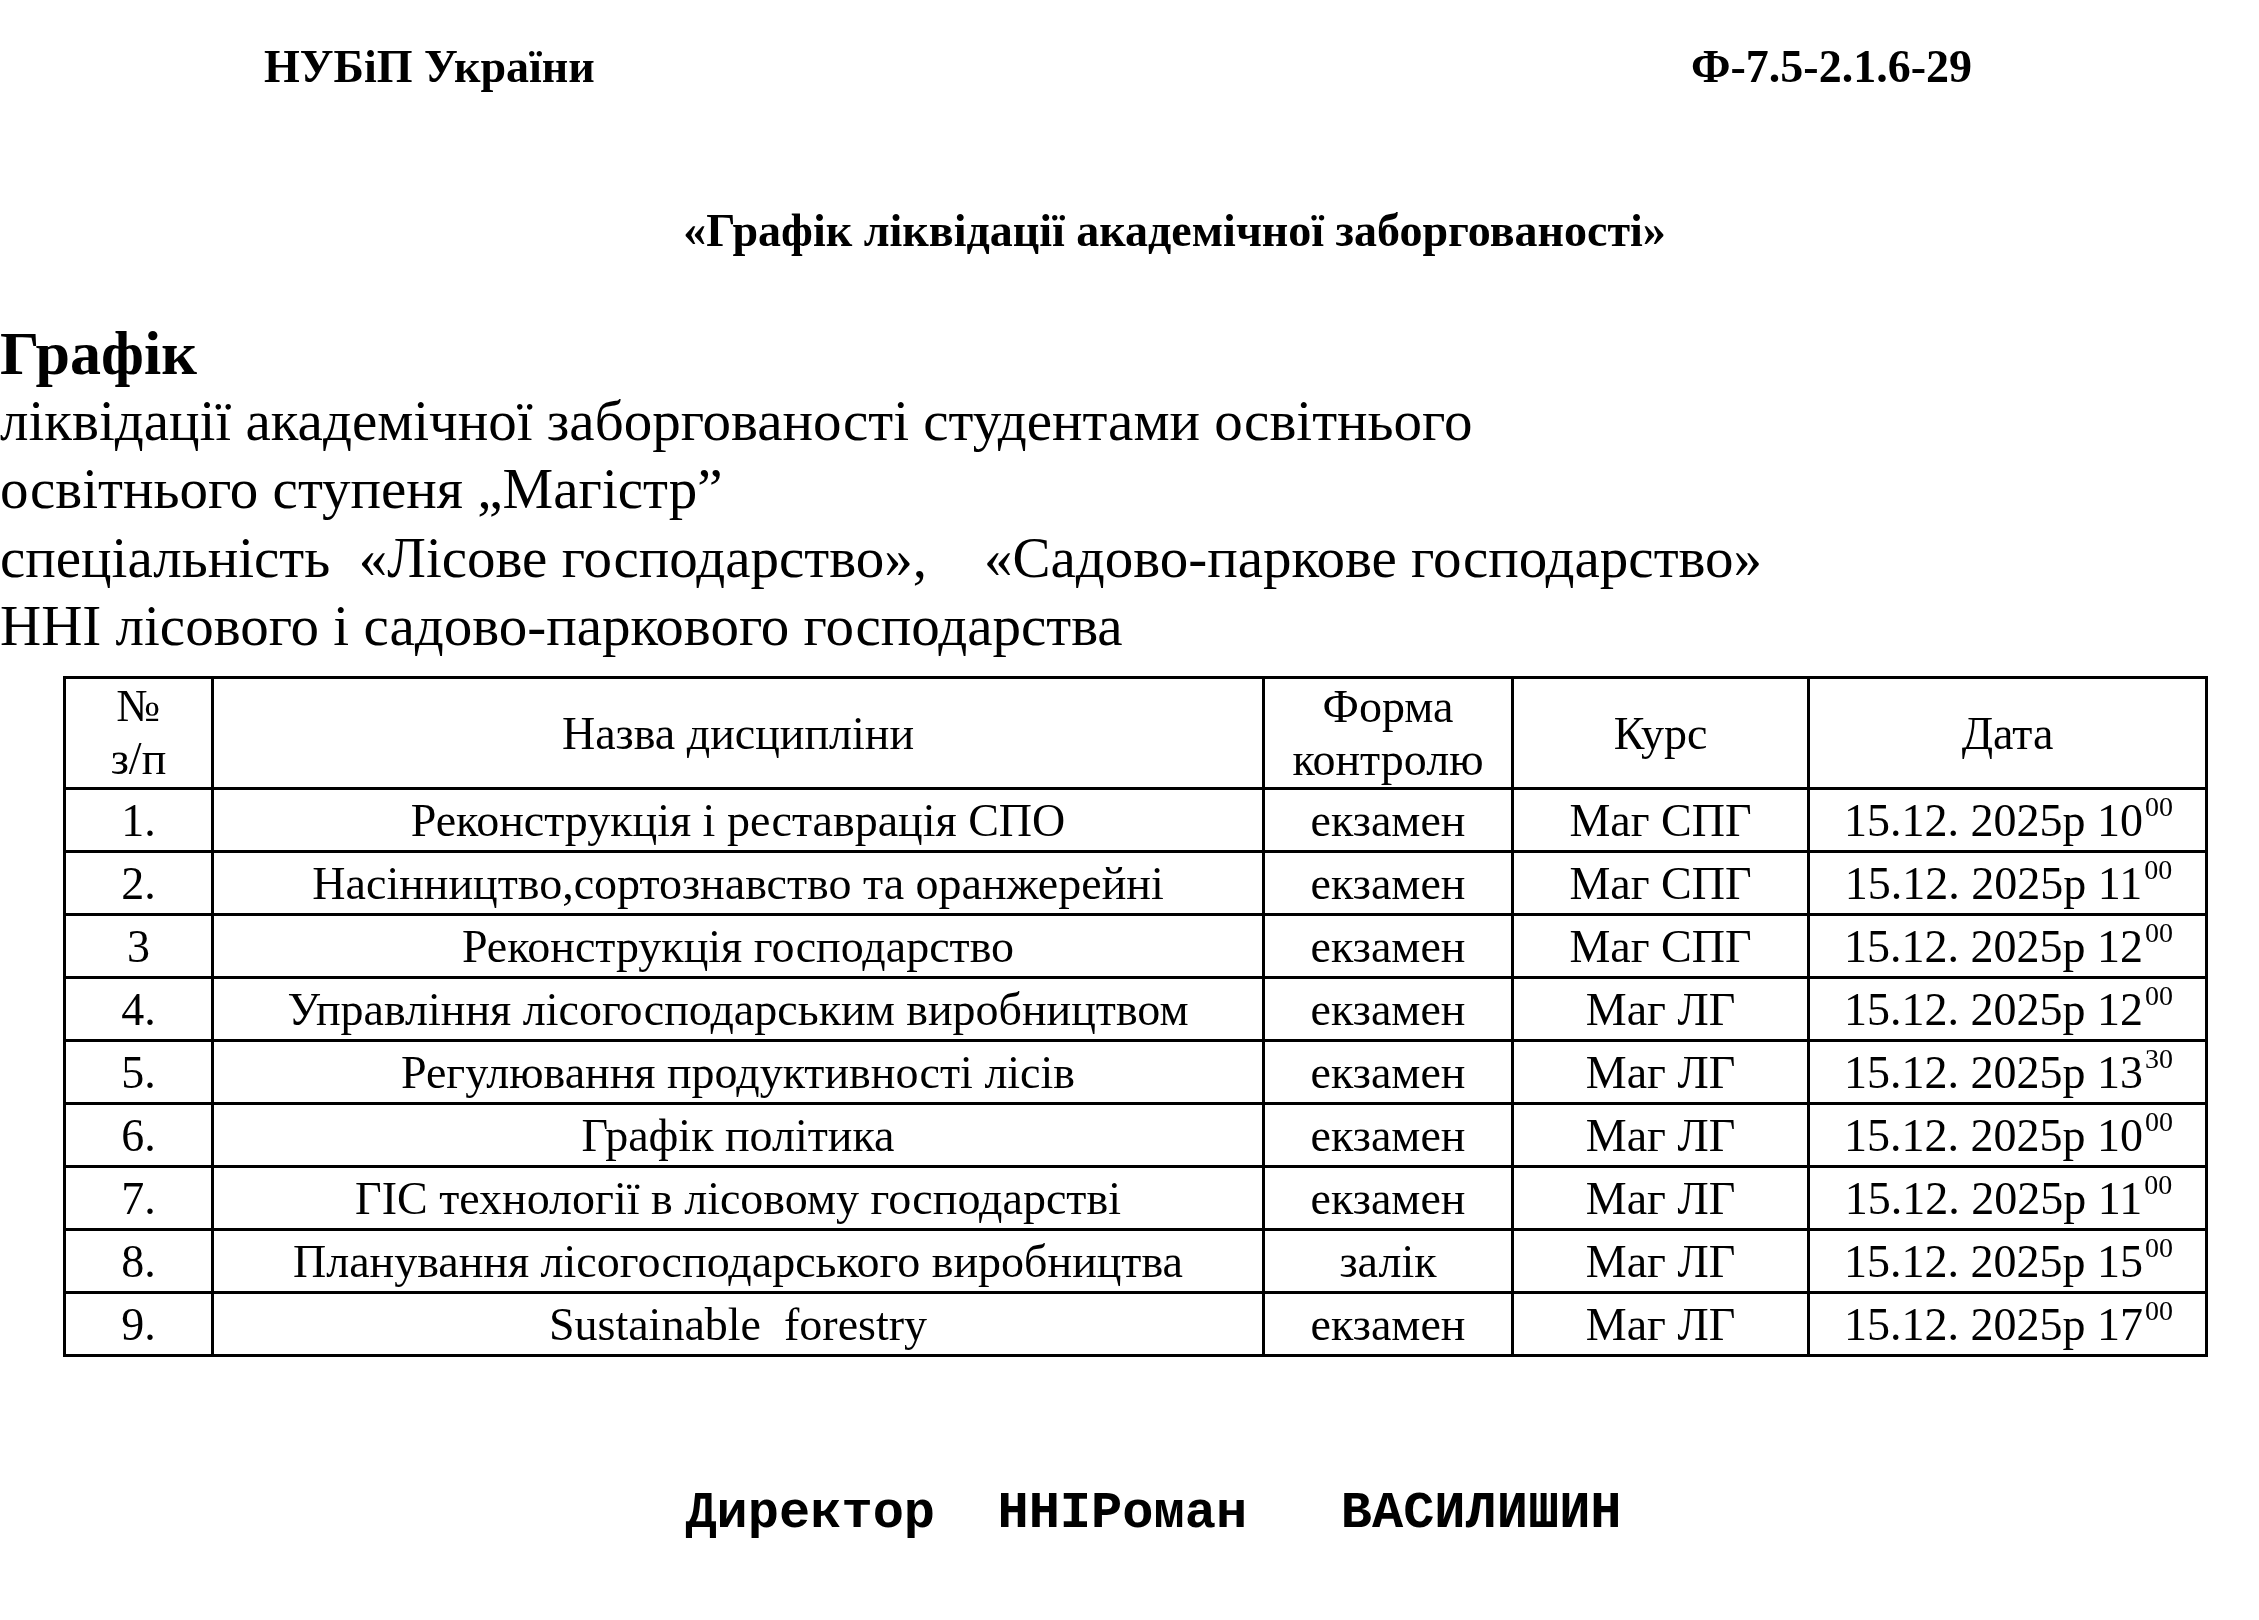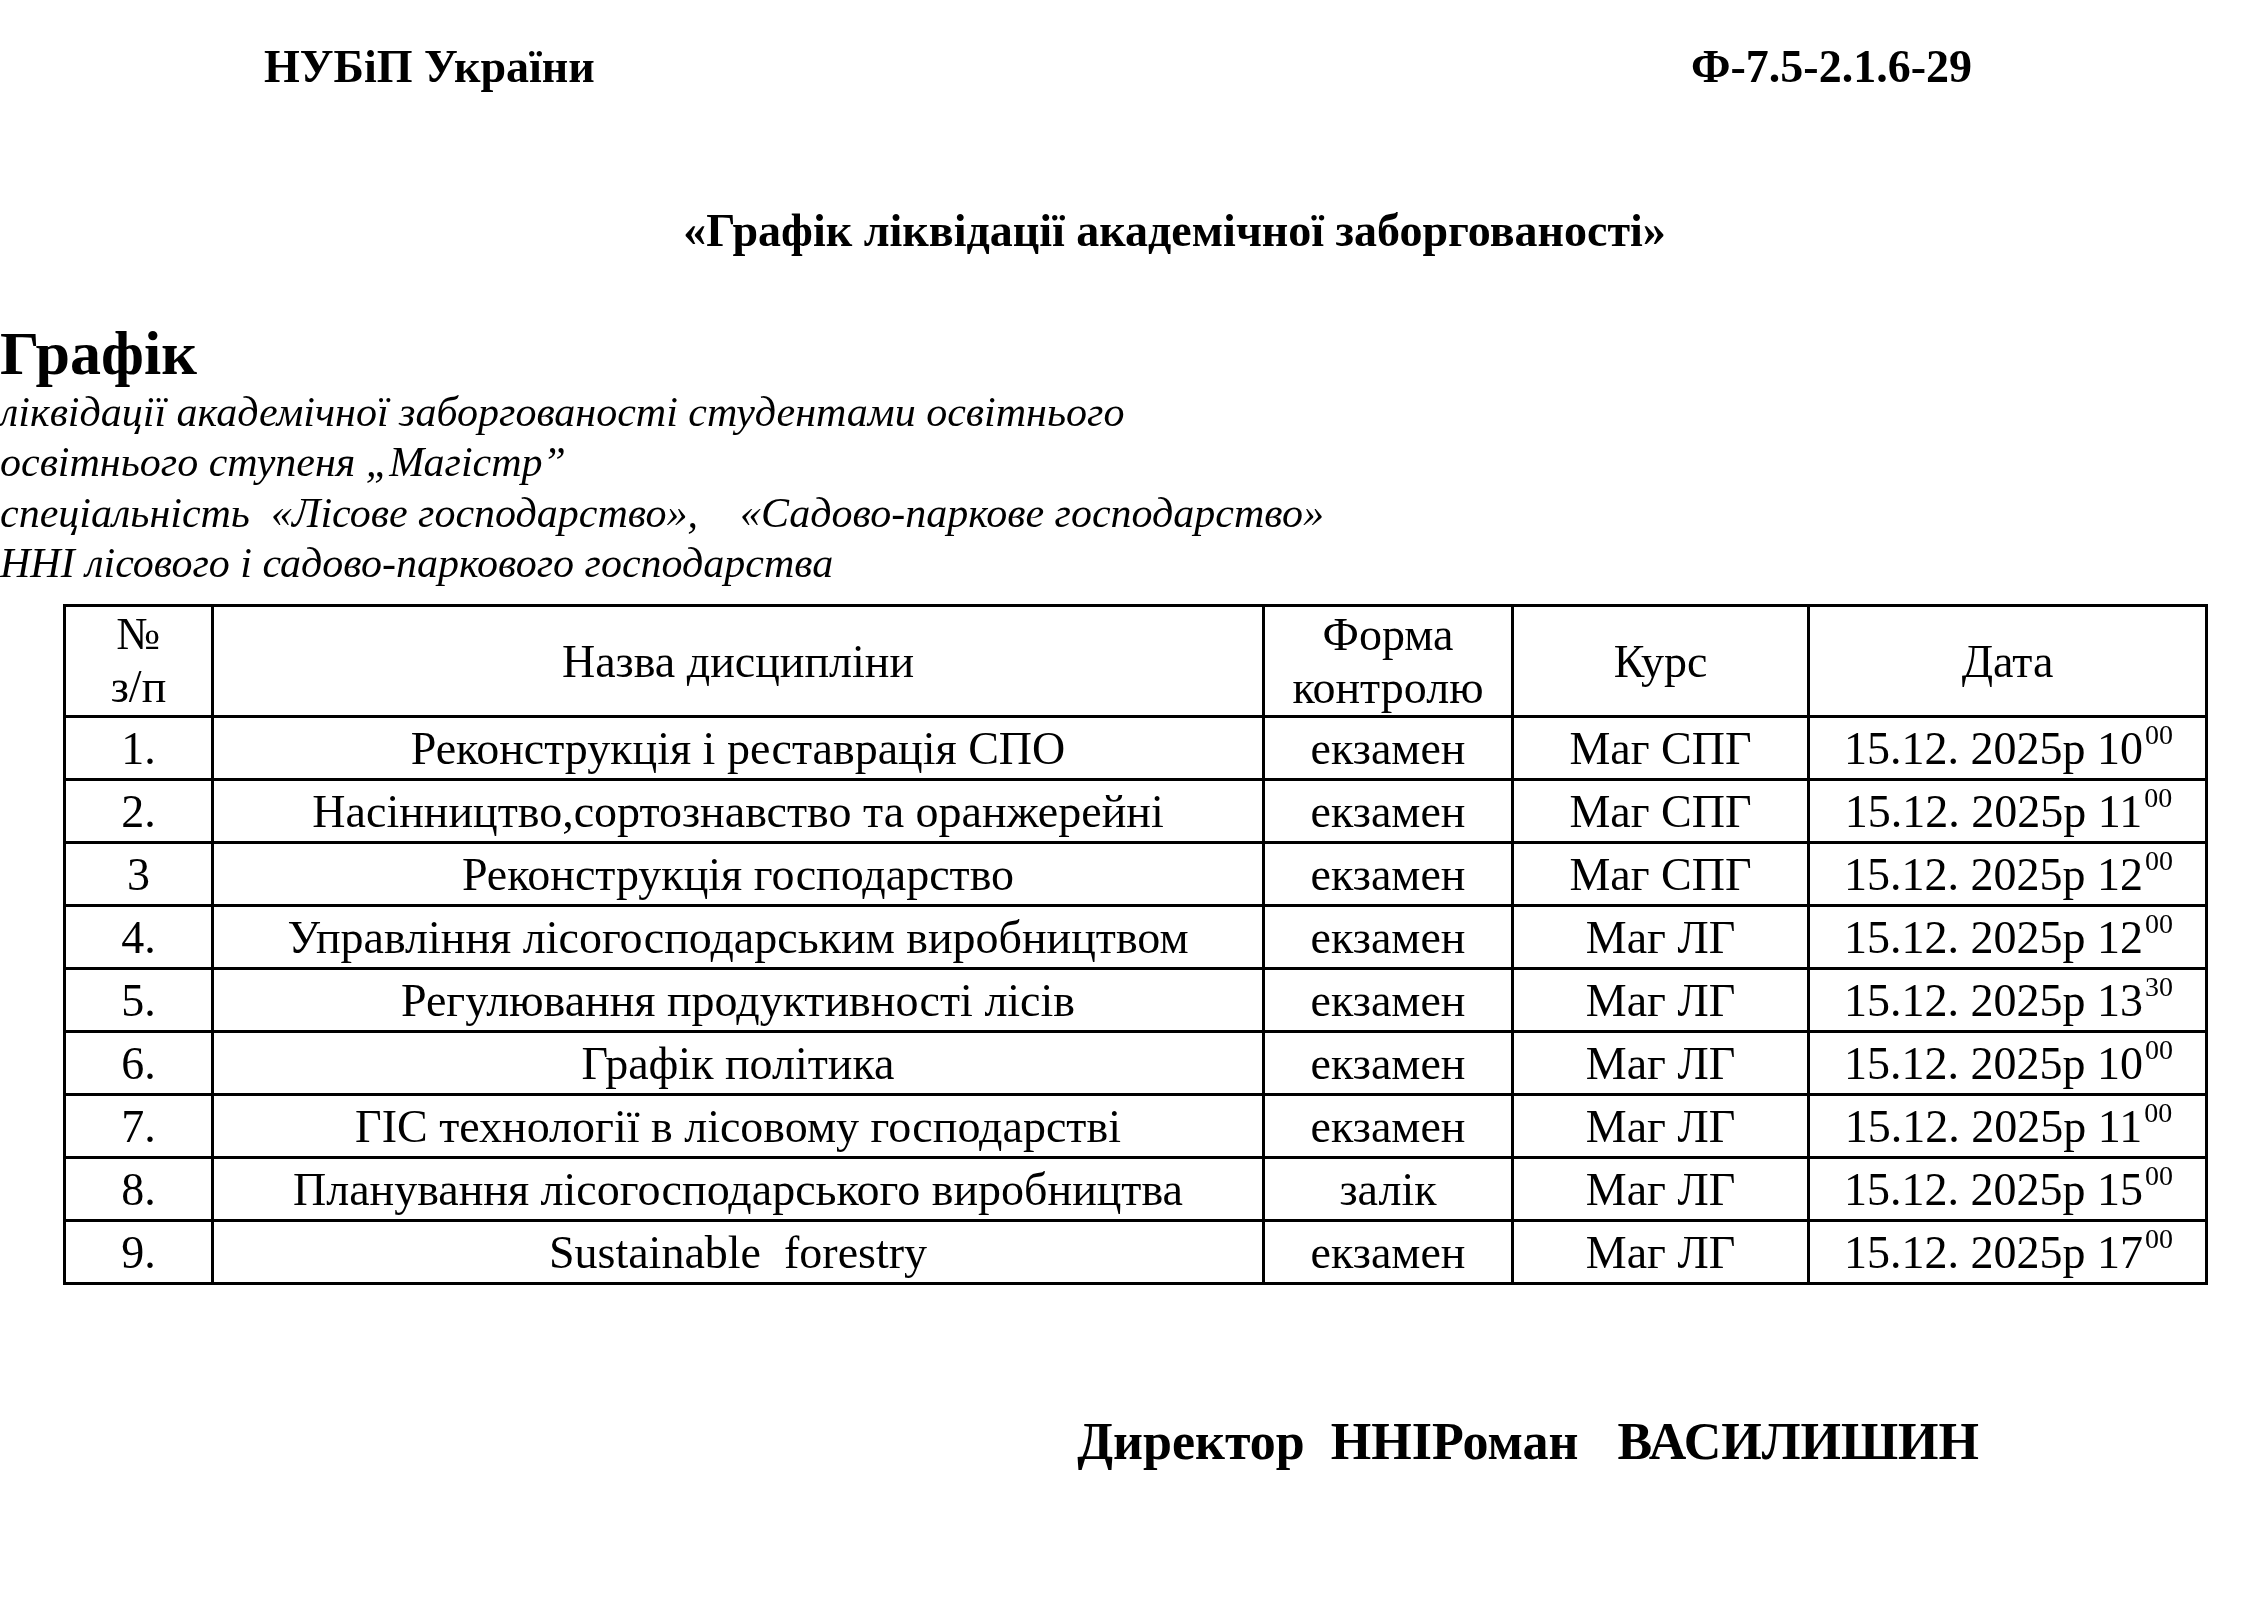--- a/index.html
+++ b/index.html
@@ -35,24 +35,23 @@
   }
 
   .title-block { text-align: left; }
   .main-title {
     margin-top: 62px;
     font-size: 62px;
     font-weight: bold;
     line-height: 1.1;
   }
   .subtitle-line {
-    font-size: 42px;
+    font-size: 57px;
     line-height: 1.2;
     white-space: pre-wrap;
-    font-style: italic;
   }
 
   table.schedule {
     border-collapse: collapse;
     table-layout: fixed;
     margin-left: 63px;
     margin-top: 16px;
     width: 2141px;
   }
   table.schedule th, table.schedule td {
@@ -82,24 +81,25 @@
     position: relative;
     top: -4px;
     left: 2px;
   }
 
   .footer {
     display: flex;
     margin-top: 127px;
     padding-left: 328px;
     padding-right: 281px;
-    justify-content: flex-end;
+    justify-content: center;
     font-size: 52px;
     font-weight: bold;
     white-space: pre-wrap;
+    font-family: Liberation Mono, monospace;
   }
 </style>
 </head>
 <body>
 
 <div class="page">
 
   <div class="top-header">
     <span>НУБіП України</span>
     <span>Ф-7.5-2.1.6-29</span>

